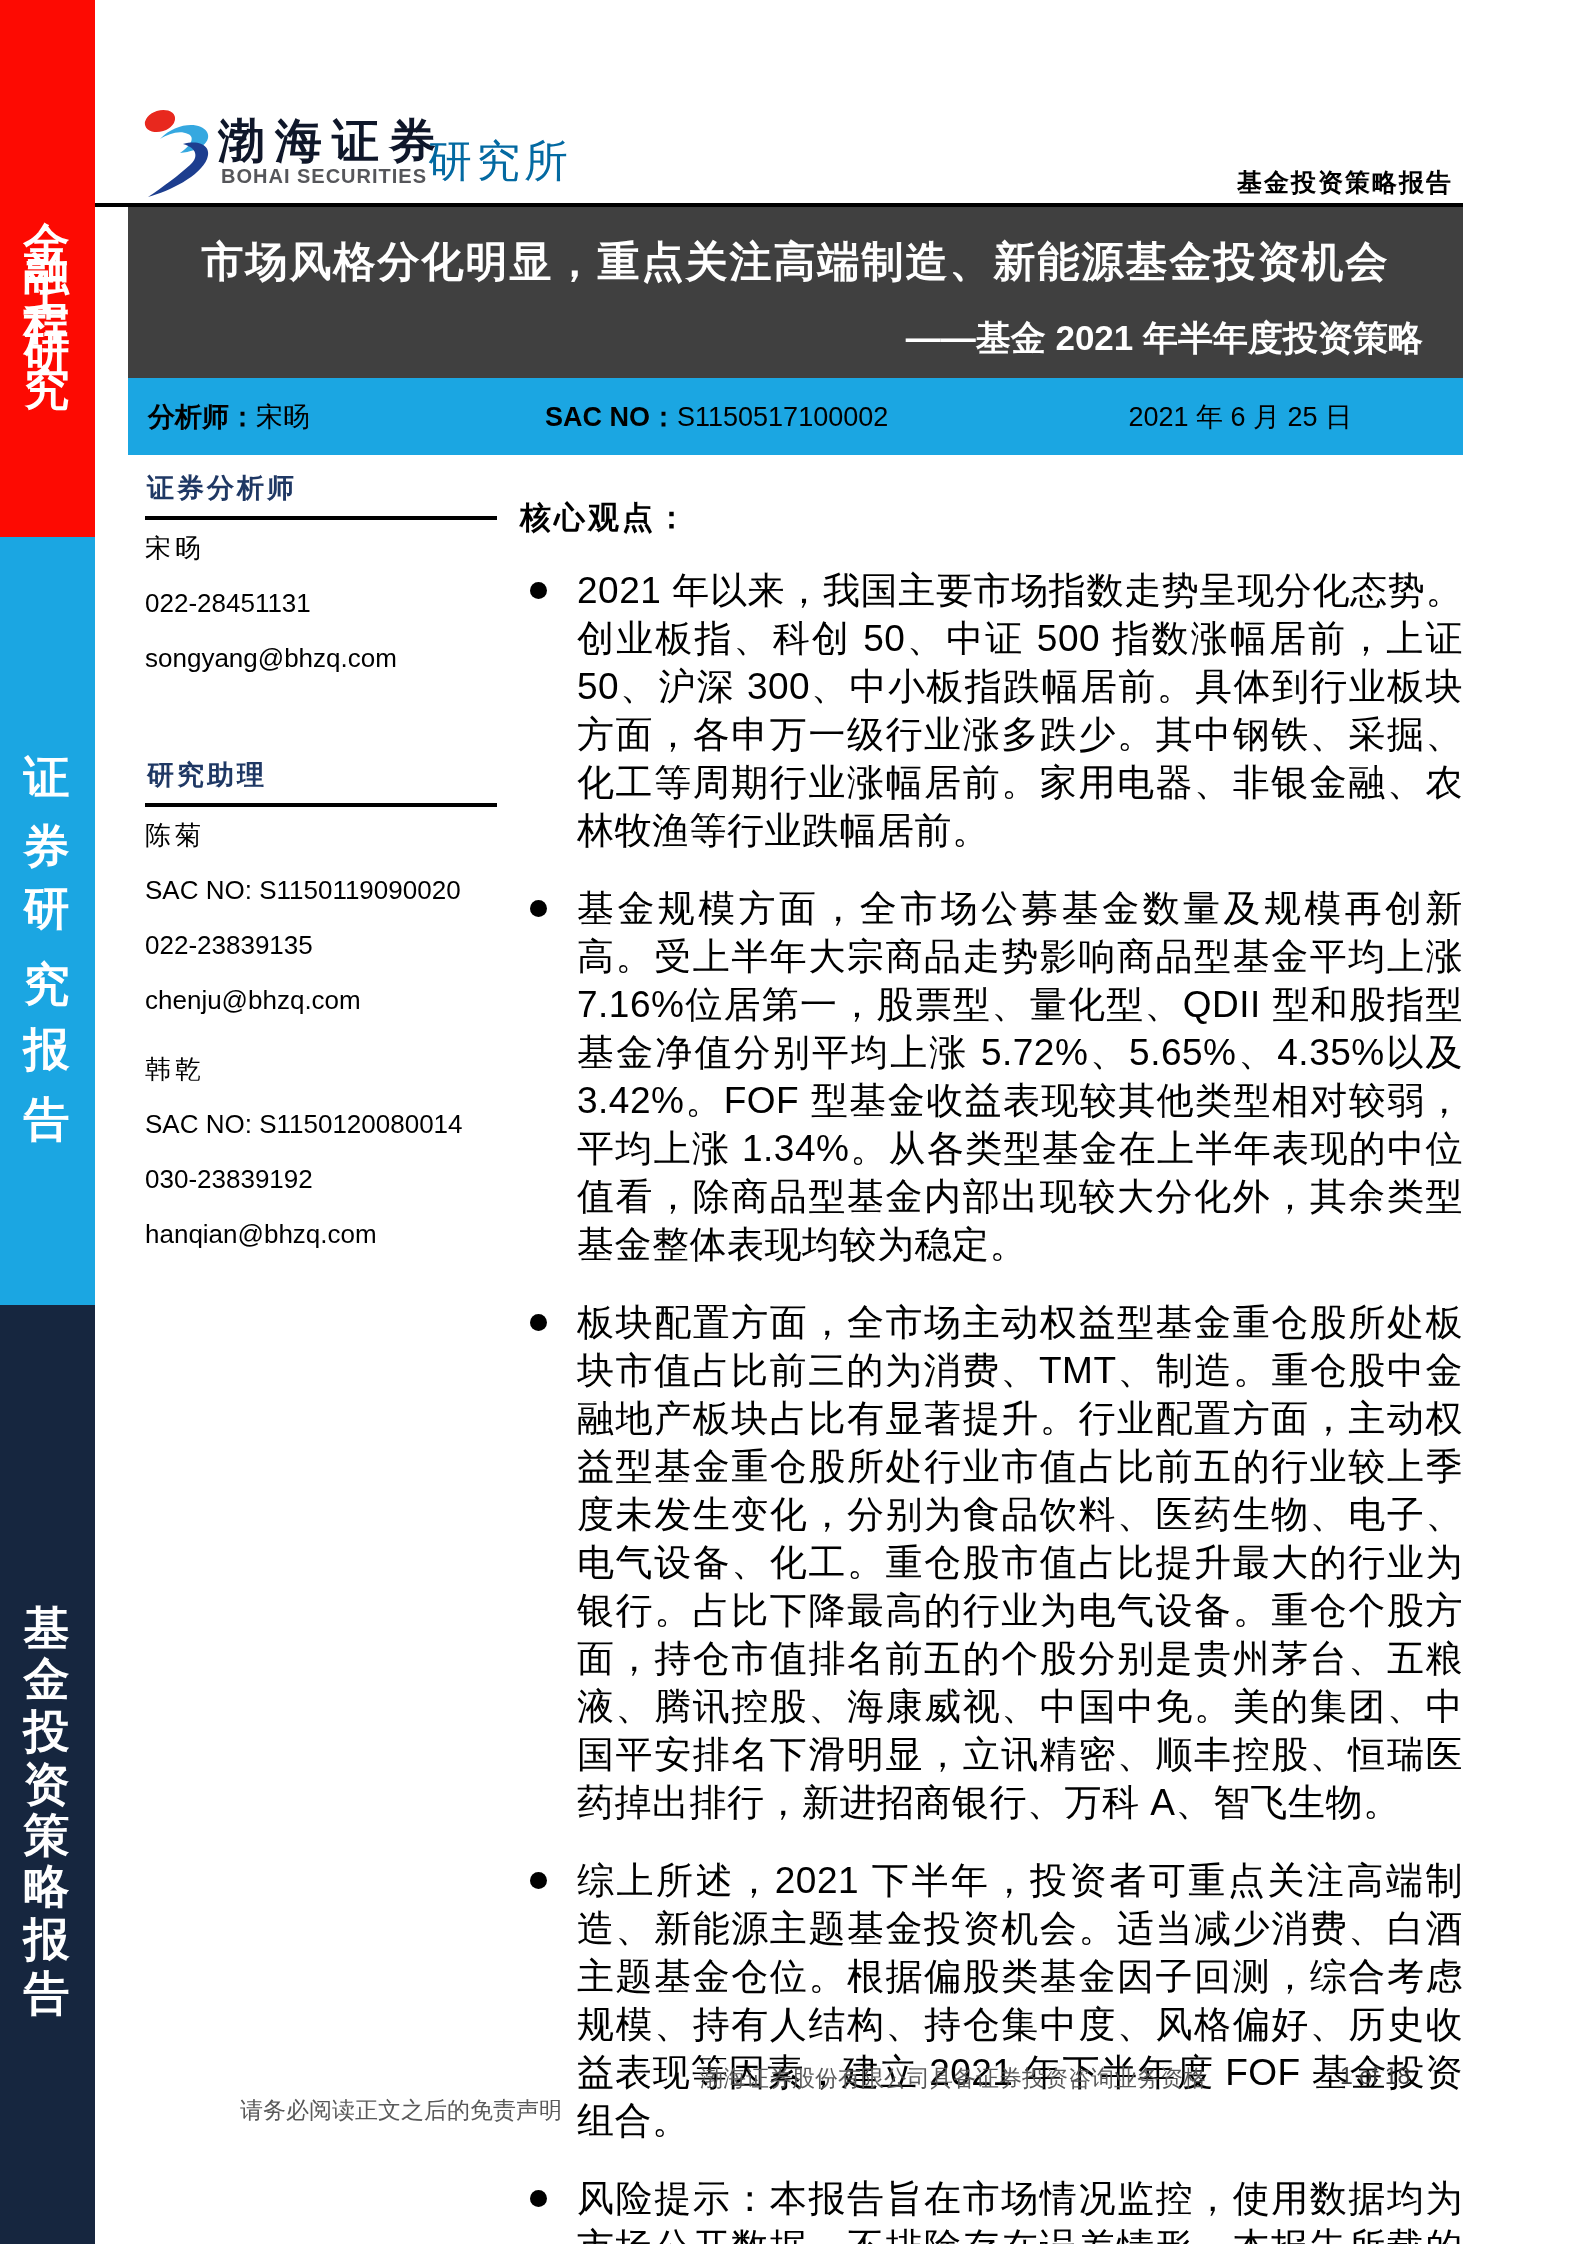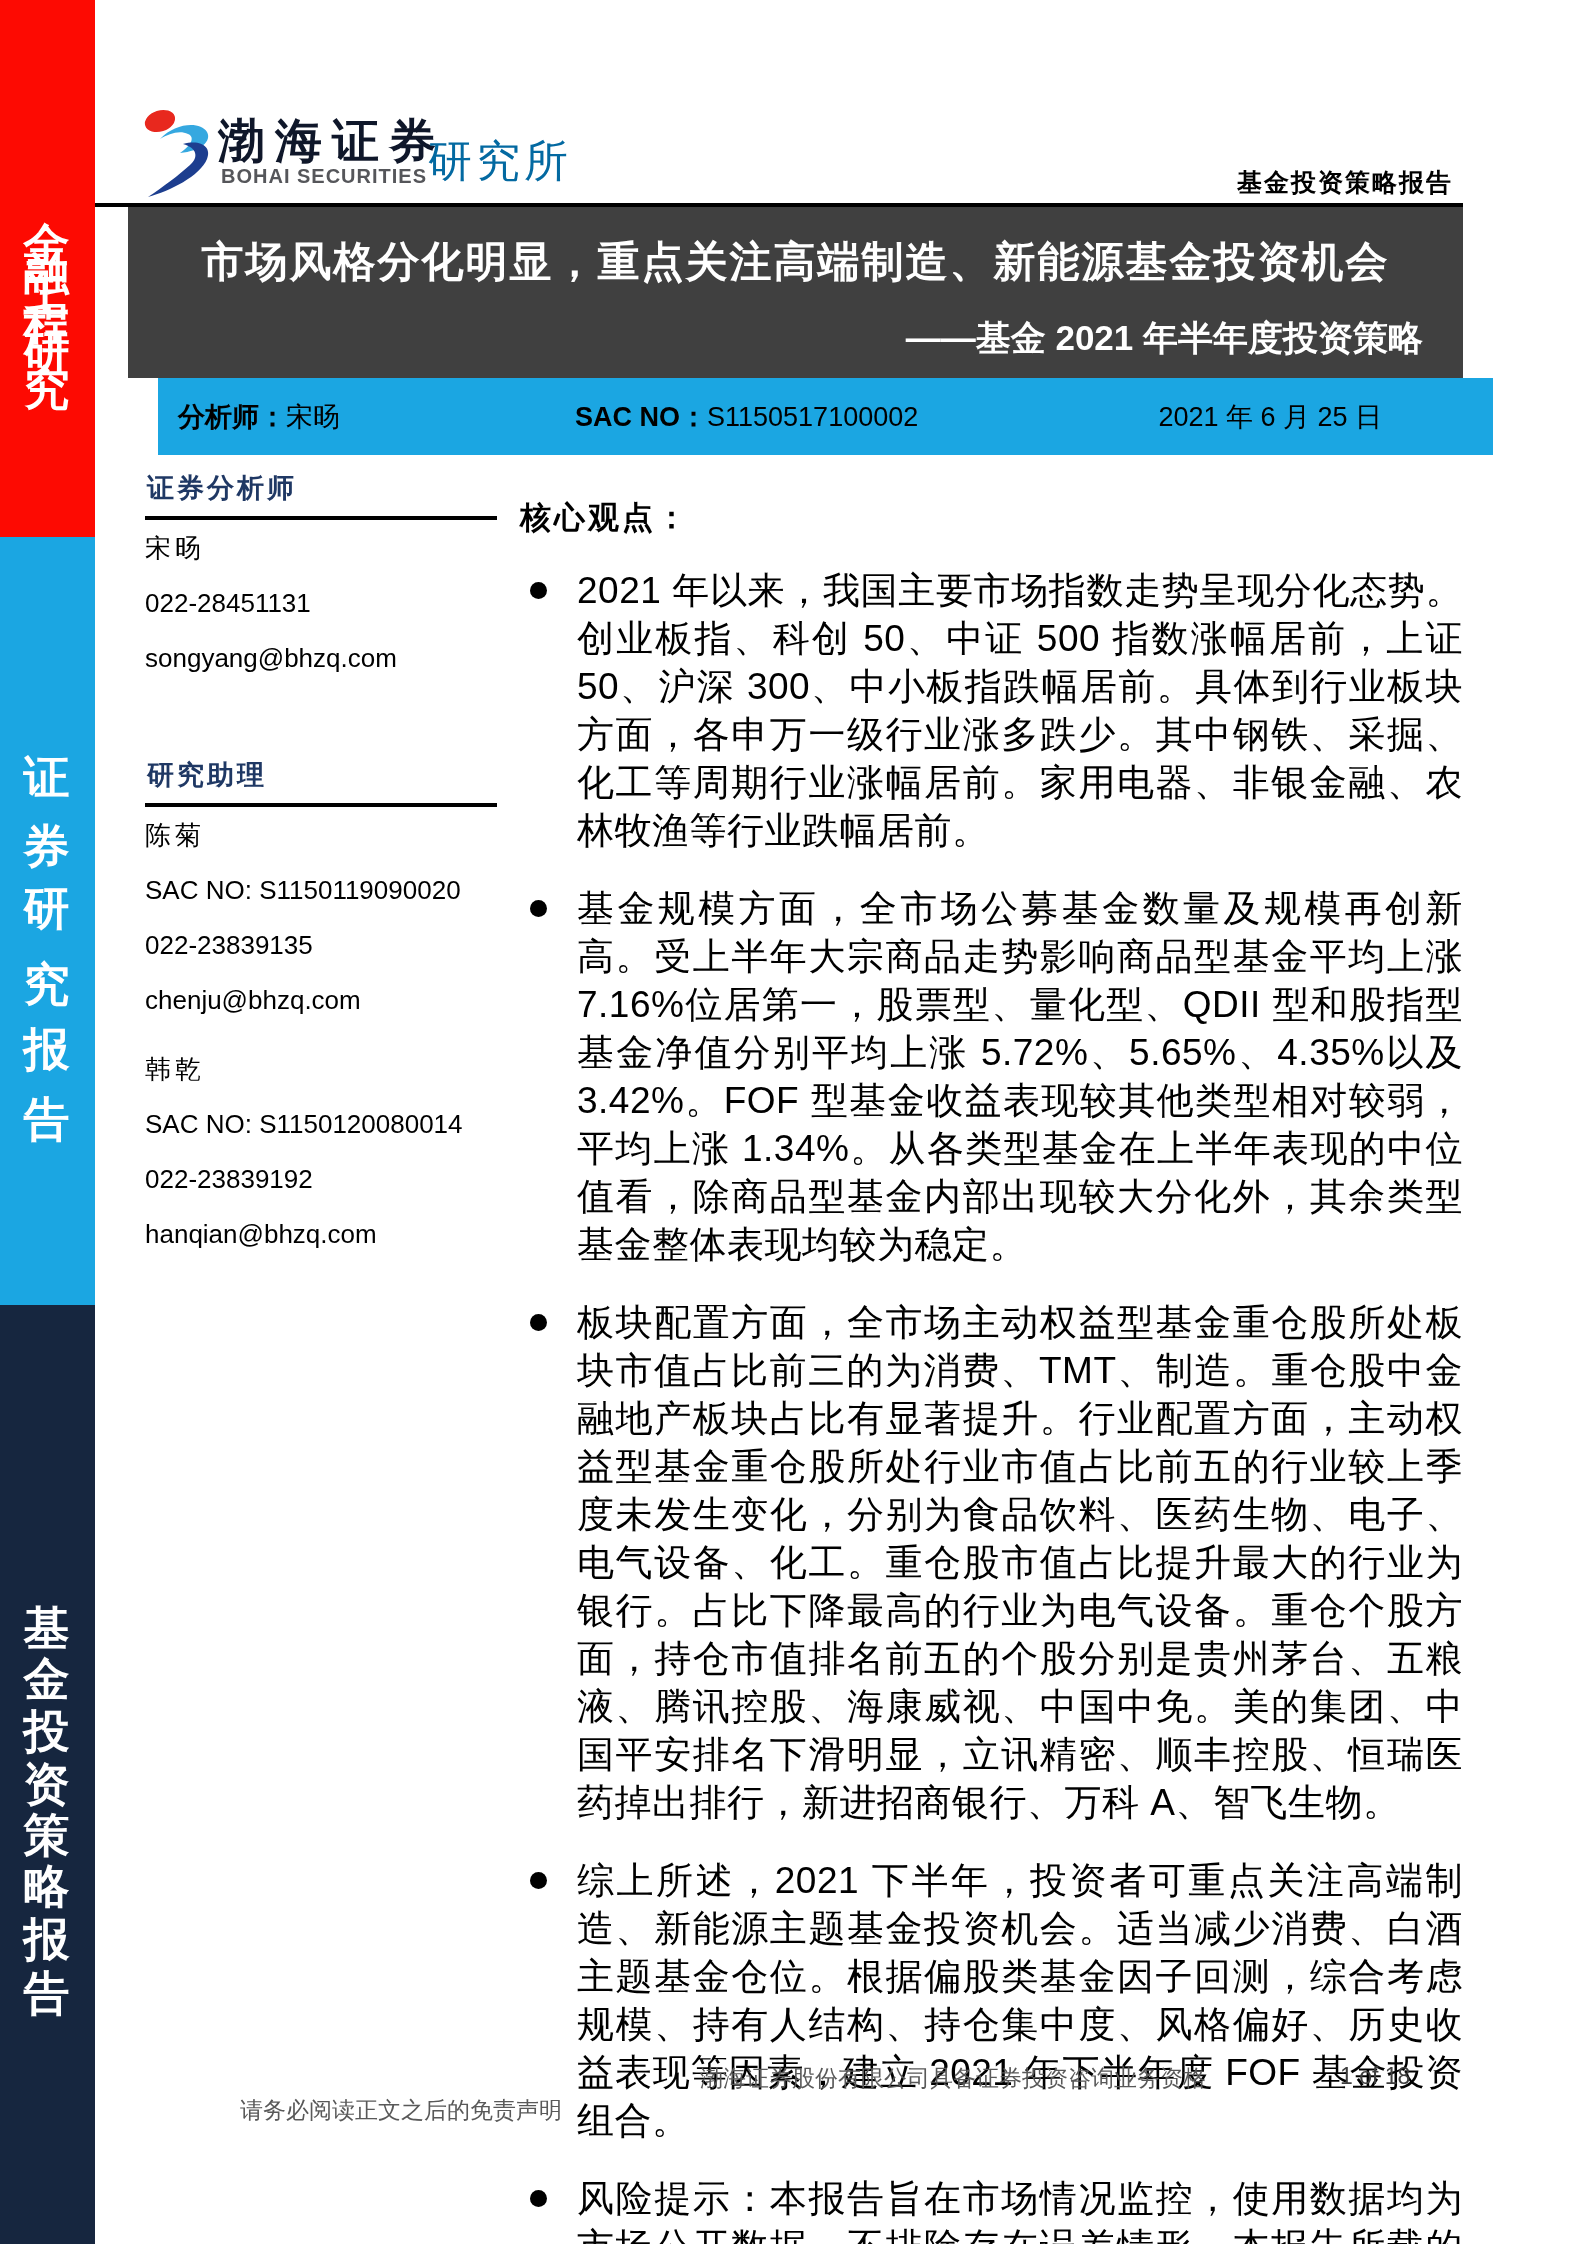--- a/index.html
+++ b/index.html
@@ -24,21 +24,21 @@
   .institute { position:absolute; left:428px; top:132px; font-size:44px; color:#0369a1; letter-spacing:4px; }
   .report-type { position:absolute; right:133px; top:166px; font-size:25px; font-weight:bold; color:#000; letter-spacing:2px; }
   .top-rule { position:absolute; left:95px; top:203px; width:1368px; height:4px; background:#000; }
 
   
   .title-block { position:absolute; left:128px; top:207px; width:1335px; height:171px; background:#404040; }
   .title-line1 { margin-top:27px; text-align:center; color:#fff; font-size:42px; font-weight:bold; letter-spacing:2px; }
   .title-line2 { margin-top:25px; text-align:right; padding-right:40px; color:#fff; font-size:35px; font-weight:bold; }
 
   
-  .analyst-bar { position:absolute; left:128px; top:378px; width:1335px; height:77px; background:#1ba6e2;margin-left:30px; }
+  .analyst-bar { position:absolute; left:128px; top:378px; width:1335px; height:77px; background:#1ba6e2; }
   .analyst-bar span { position:absolute; top:50%; transform:translateY(-50%); font-size:27px; color:#000; white-space:nowrap; }
   .ab-analyst { left:20px; }
   .ab-sac { left:417px; }
   .ab-date { right:111px; }
   .ab-label { font-weight:bold; }
 
   
   .left-panel { position:absolute; left:145px; top:470px; width:352px; color:#000; }
   .lp-heading { font-size:27px; font-weight:bold; color:#1f3864; letter-spacing:3px; padding:0 0 10px 2px; border-bottom:4px solid #000; }
   .lp-heading.second { margin-top:85px; }
@@ -104,21 +104,21 @@
     <div class="lp-row">songyang@bhzq.com</div>
 
     <div class="lp-heading second">研究助理</div>
     <div class="lp-row name">陈菊</div>
     <div class="lp-row">SAC NO: S1150119090020</div>
     <div class="lp-row">022-23839135</div>
     <div class="lp-row">chenju@bhzq.com</div>
 
     <div class="lp-row name gap">韩乾</div>
     <div class="lp-row">SAC NO: S1150120080014</div>
-    <div class="lp-row">022-23839192</div>
+    <div class="lp-row">030-23839192</div>
     <div class="lp-row">hanqian@bhzq.com</div>
   </div>
 
   <div class="main-col">
     <div class="main-heading">核心观点：</div>
     <ul class="bullets">
       <li>2021 年以来，我国主要市场指数走势呈现分化态势。创业板指、科创 50、中证 500 指数涨幅居前，上证 50、沪深 300、中小板指跌幅居前。具体到行业板块方面，各申万一级行业涨多跌少。其中钢铁、采掘、化工等周期行业涨幅居前。家用电器、非银金融、农林牧渔等行业跌幅居前。</li>
       <li>基金规模方面，全市场公募基金数量及规模再创新高。受上半年大宗商品走势影响商品型基金平均上涨 7.16%位居第一，股票型、量化型、QDII 型和股指型基金净值分别平均上涨 5.72%、5.65%、4.35%以及 3.42%。FOF 型基金收益表现较其他类型相对较弱，平均上涨 1.34%。从各类型基金在上半年表现的中位值看，除商品型基金内部出现较大分化外，其余类型基金整体表现均较为稳定。</li>
       <li>板块配置方面，全市场主动权益型基金重仓股所处板块市值占比前三的为消费、TMT、制造。重仓股中金融地产板块占比有显著提升。行业配置方面，主动权益型基金重仓股所处行业市值占比前五的行业较上季度未发生变化，分别为食品饮料、医药生物、电子、电气设备、化工。重仓股市值占比提升最大的行业为银行。占比下降最高的行业为电气设备。重仓个股方面，持仓市值排名前五的个股分别是贵州茅台、五粮液、腾讯控股、海康威视、中国中免。美的集团、中国平安排名下滑明显，立讯精密、顺丰控股、恒瑞医药掉出排行，新进招商银行、万科 A、智飞生物。</li>
       <li>综上所述，2021 下半年，投资者可重点关注高端制造、新能源主题基金投资机会。适当减少消费、白酒主题基金仓位。根据偏股类基金因子回测，综合考虑规模、持有人结构、持仓集中度、风格偏好、历史收益表现等因素，建立 2021 年下半年度 FOF 基金投资组合。</li>

